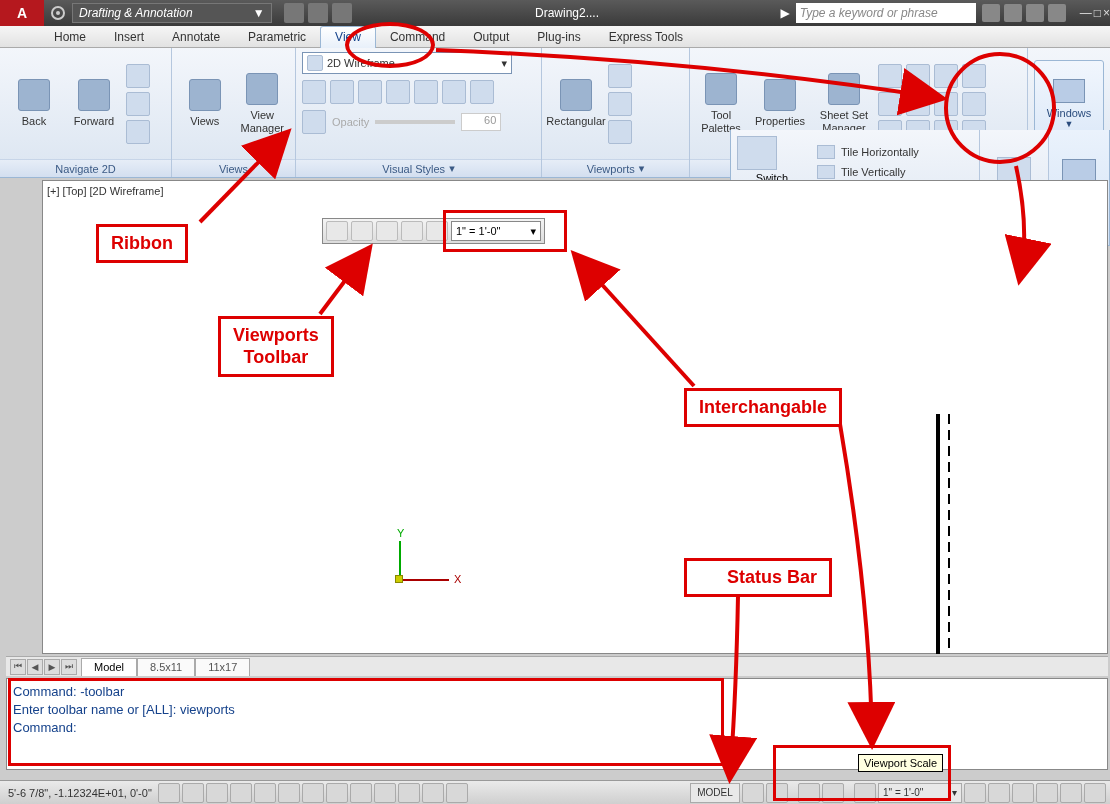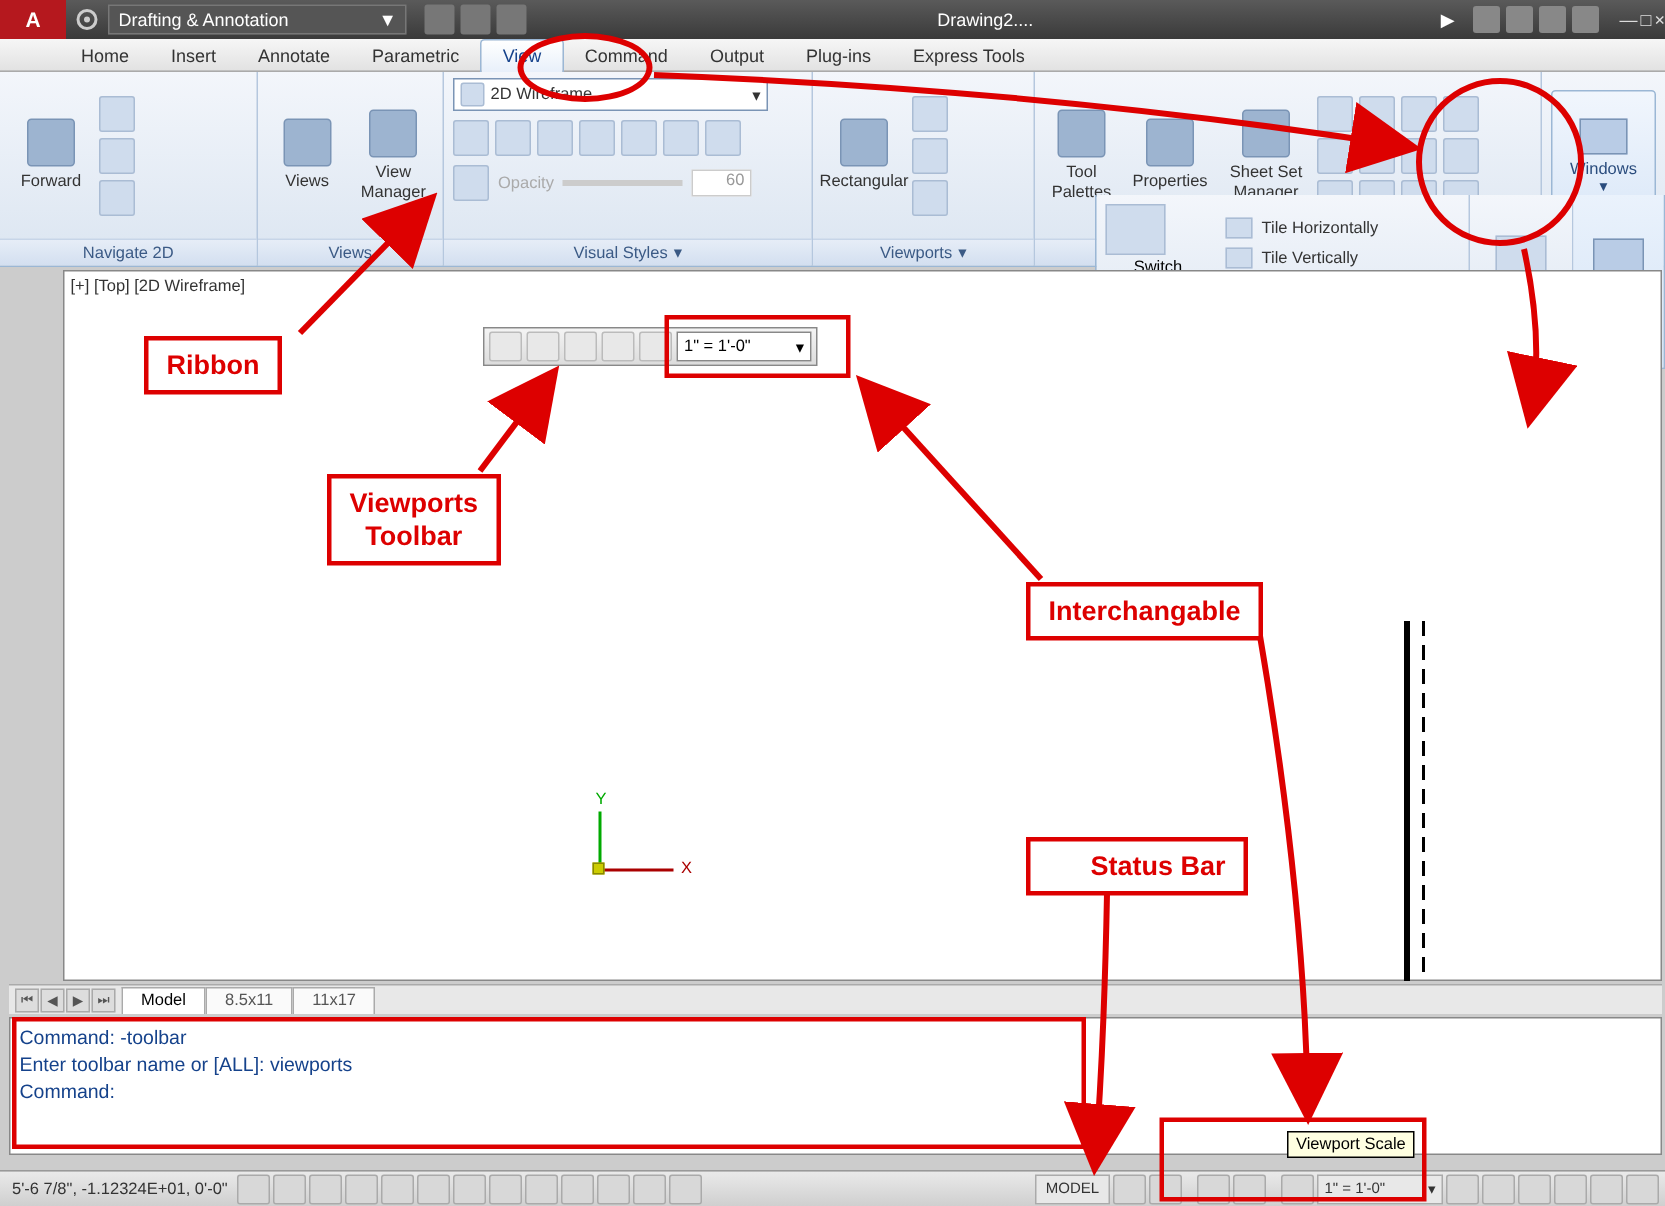--- a/index.html
+++ b/index.html
@@ -2,21 +2,21 @@
 <html><head>
 <meta charset="utf-8">
 <style>
 * { box-sizing: border-box; margin: 0; padding: 0; font-family: "Segoe UI", Tahoma, sans-serif; }
 body { width: 1110px; height: 804px; background: #ccc; overflow: hidden; position: relative; font-size: 12px; }
 
 
 .titlebar { height: 26px; background: linear-gradient(#5a5a5a,#3a3a3a); color:#fff; display:flex; align-items:center; }
 .app-logo { width:44px; height:26px; background:#b5181e; color:#fff; display:flex; align-items:center; justify-content:center; font-weight:bold; font-size:14px; }
 .gear { width:20px; height:20px; margin:0 4px; display:inline-block; }
-.workspace-sel { background:#555; border:1px solid #777; color:#fff; height:20px; padding:0 6px; display:flex; align-items:center; font-size:12px; margin-right:10px; }
+.workspace-sel { background:#555; border:1px solid #777; color:#fff; height:20px; padding:0 6px; display:flex; align-items:center; font-size:12px; margin-right:10px;font-style:italic; }
 .workspace-sel .arrow { margin-left:60px; }
 .qat-btn { width:20px; height:20px; margin:0 2px; background:#777; border-radius:2px; display:inline-block; }
 .titlebar .doc { flex:1; text-align:center; color:#fff; font-size:12px; }
 .search-box { background:#fff; color:#888; height:20px; width:180px; padding:0 4px; font-style:italic; display:flex; align-items:center; }
 .title-right { display:flex; align-items:center; gap:4px; margin:0 6px; }
 .title-icon { width:18px; height:18px; background:#888; border-radius:2px; display:inline-block; }
 .win-btns { display:flex; gap:2px; margin-left:8px; color:#ddd; }
 
 
 .menubar { height:22px; background:linear-gradient(#f6f6f6,#e2e2e2); border-bottom:1px solid #aaa; display:flex; align-items:center; padding:0 40px; }
@@ -120,20 +120,21 @@
   </span>
   <div class="workspace-sel">
     <span>Drafting &amp; Annotation</span>
     <span class="arrow">▼</span>
   </div>
   <span class="qat-btn"></span>
   <span class="qat-btn"></span>
   <span class="qat-btn"></span>
   <div class="doc">Drawing2....</div>
   <span style="margin-right:6px;">▶</span>
+  <div class="search-box" title="Type a keyword or phrase">Type a keyword or phrase</div>
   <div class="title-right">
     <span class="title-icon"></span>
     <span class="title-icon"></span>
     <span class="title-icon"></span>
     <span class="title-icon"></span>
   </div>
   <div class="win-btns">
     <span>—</span>
     <span>□</span>
     <span>×</span>
@@ -151,20 +152,24 @@
   <div class="tab">Plug-ins</div>
   <div class="tab">Express Tools</div>
 </div>
 
 <div class="ribbon">
 
   <div class="panel" style="width:172px">
     <div class="panel-body">
       <div class="big-btn">
           <div class="ico"></div>
+          <div class="lbl">Back</div>
+        </div>
+      <div class="big-btn">
+          <div class="ico"></div>
           <div class="lbl">Forward</div>
         </div>
       <div class="col-stack">
         <div class="sm-btn"></div>
         <div class="sm-btn"></div>
         <div class="sm-btn"></div>
       </div>
     </div>
     <div class="panel-title">Navigate 2D</div>
   </div>

